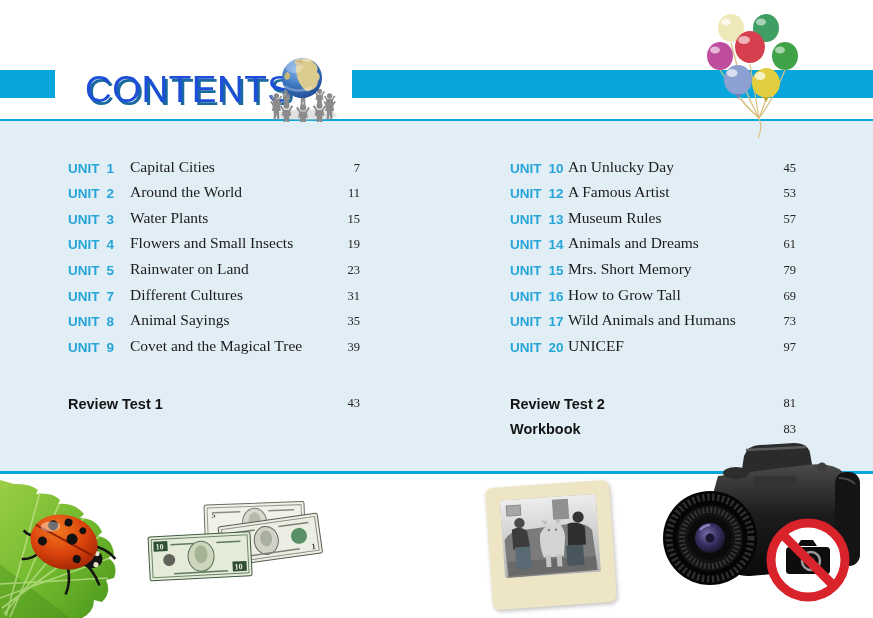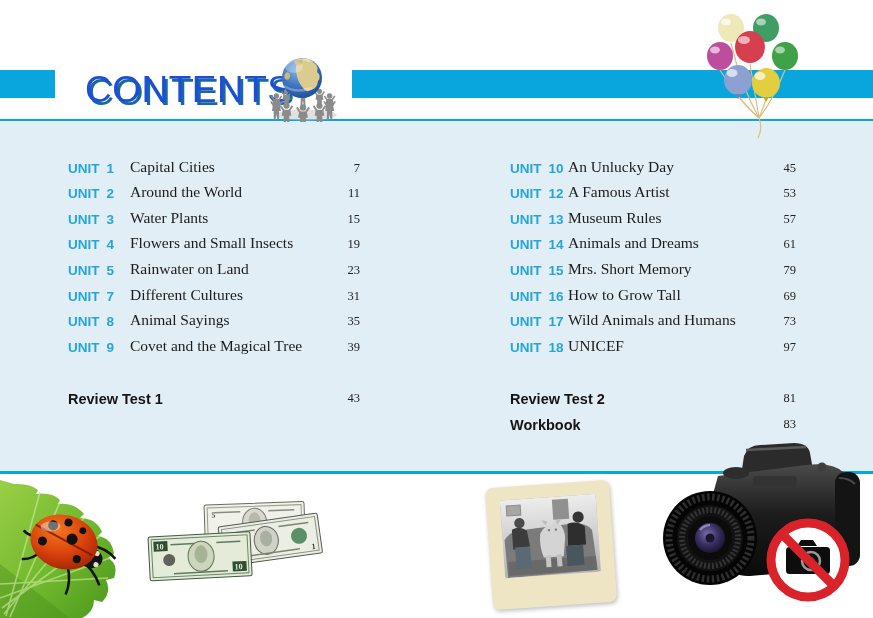--- a/index.html
+++ b/index.html
@@ -22,21 +22,21 @@
   .unit-row{display:flex;align-items:flex-end;height:25.6px;}
   .u-label{width:62px;color:#25A5D8;font-weight:bold;font-size:13.5px;flex:none;}
   .col-right .u-label{width:58px;}
   .u-num{display:inline-block;margin-left:7px;}
   .u-title{flex:1;font-family:"Liberation Serif",serif;font-size:15.5px;color:#1B1B1B;margin-top:48px;}
   .u-page{width:34px;flex:none;text-align:right;font-family:"Liberation Serif",serif;
           font-size:12.5px;color:#222;}
   .extras{position:absolute;top:391px;}
   .extras.l{left:68px;width:292px;}
   .extras.r{left:510px;width:286px;}
-  .extra-row{display:flex;align-items:flex-start;height:25.6px;}
+  .extra-row{display:flex;align-items:center;height:25.6px;}
   .x-label{flex:1;font-size:14.5px;font-weight:bold;color:#141414;}
   
   .globe{position:absolute;left:266px;top:52px;}
   .balloons{position:absolute;left:693px;top:6px;z-index:3;}
   .leaf{position:absolute;left:0;top:474px;}
   .bills{position:absolute;left:142px;top:497px;}
   .slide{position:absolute;left:489px;top:484px;width:124px;height:122px;background:#EEE5C4;
          border-radius:7px;transform:rotate(-4deg);box-shadow:1px 2px 4px rgba(0,0,0,.25);}
   .slide-photo{position:absolute;left:14px;right:14px;top:13px;bottom:31px;background:#c6c6c6;
          overflow:hidden;border-radius:2px;}
@@ -190,21 +190,21 @@
         <span class="u-label"><span>UNIT</span><span class="u-num">16</span></span>
         <span class="u-title">How to Grow Tall</span>
         <span class="u-page">69</span>
       </div>
     <div class="unit-row">
         <span class="u-label"><span>UNIT</span><span class="u-num">17</span></span>
         <span class="u-title">Wild Animals and Humans</span>
         <span class="u-page">73</span>
       </div>
     <div class="unit-row">
-        <span class="u-label"><span>UNIT</span><span class="u-num">18</span></span>
+        <span class="u-label"><span>UNIT</span><span class="u-num">20</span></span>
         <span class="u-title">UNICEF</span>
         <span class="u-page">97</span>
       </div>
   </div>
 
   <div class="extras l">
     <div class="extra-row">
         <span class="x-label">Review Test 1</span>
         <span class="u-page">43</span>
       </div>

